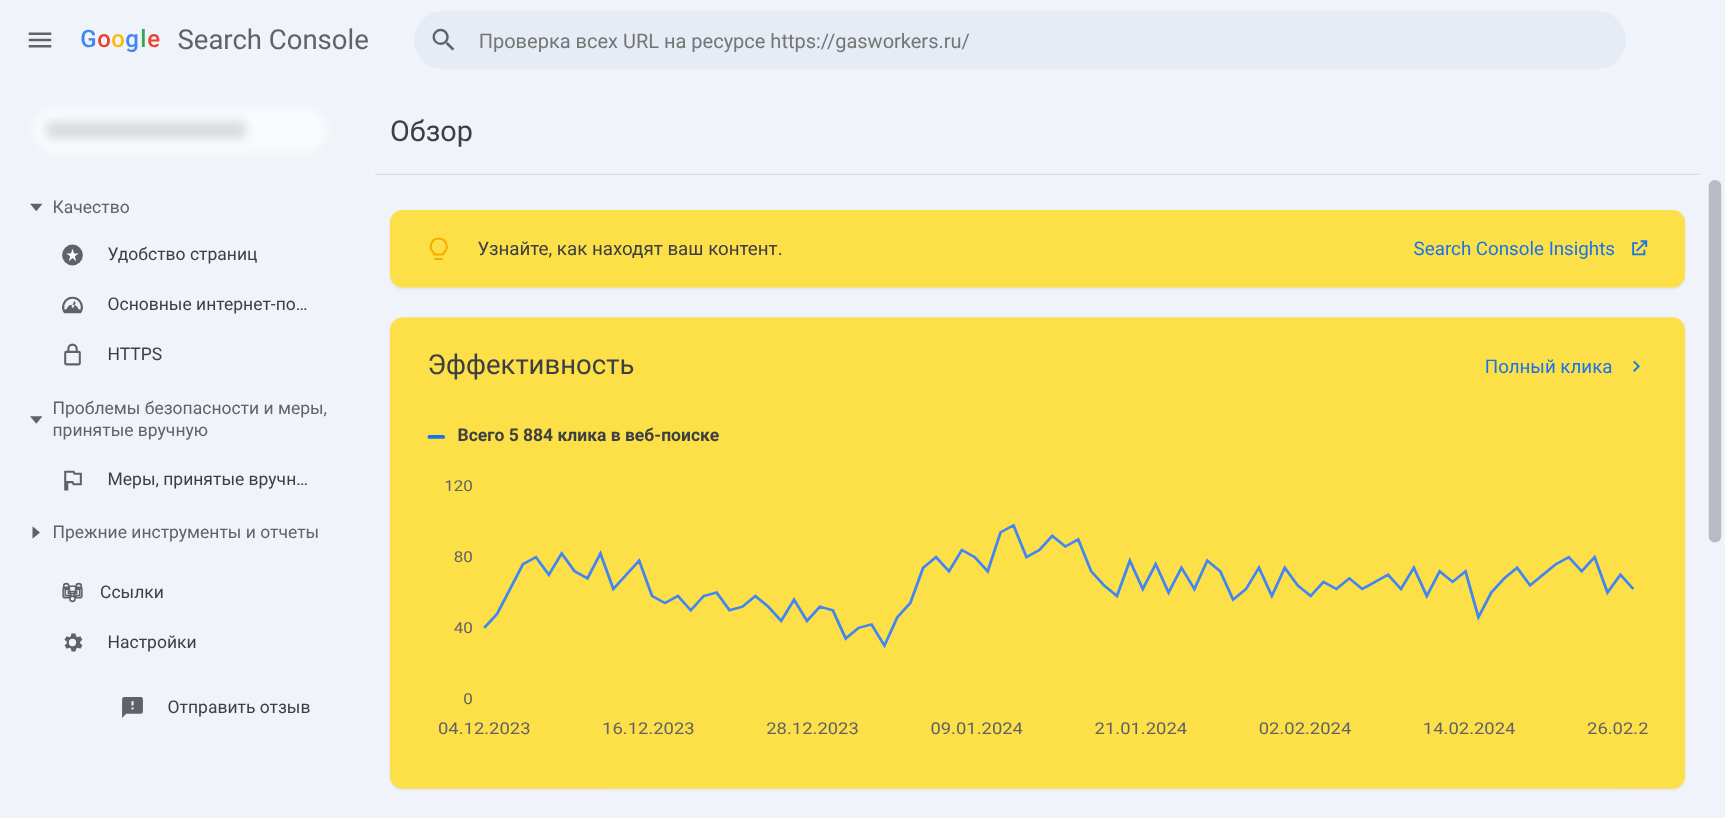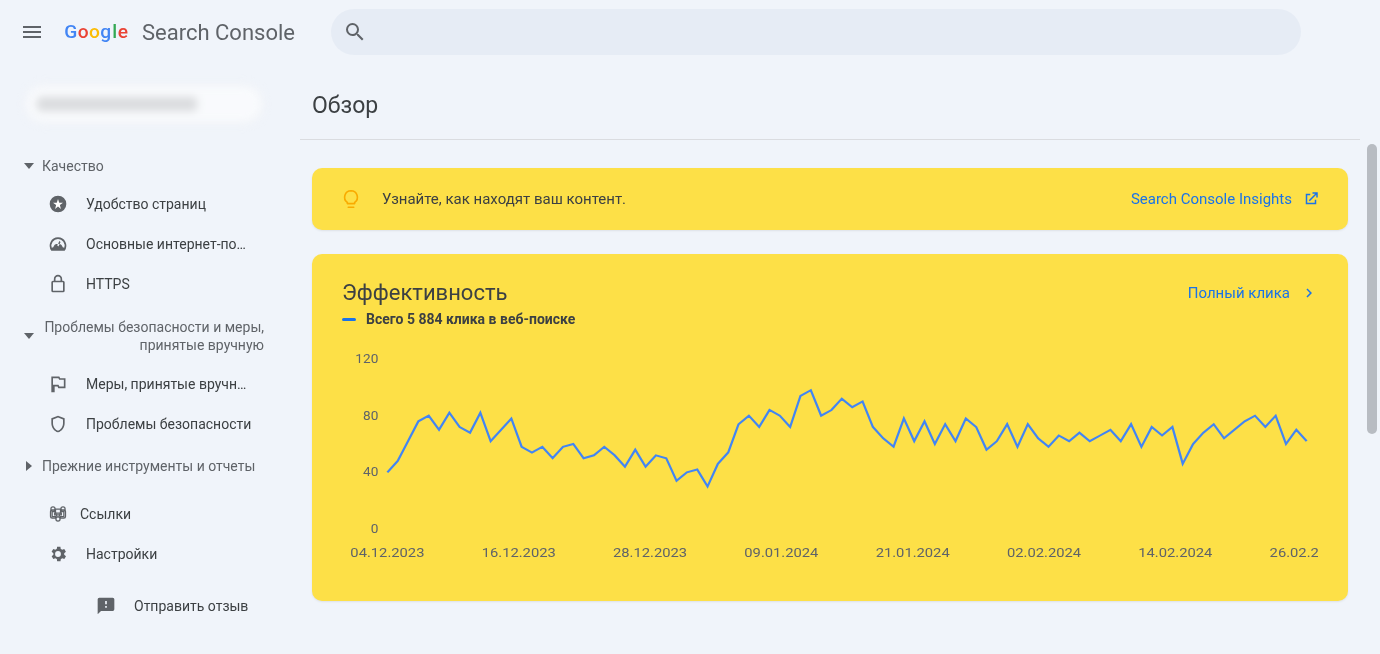--- a/index.html
+++ b/index.html
@@ -11,39 +11,39 @@
 .logo-wrap { display: flex; align-items: center; gap: 4px; margin-right: 28px; }
 .logo-text { font-size: 22px; color: #5f6368; font-weight: 400; }
 .search-bar { flex: 1; max-width: 970px; height: 46px; background: #e6ecf5; border-radius: 24px; display: flex; align-items: center; padding: 0 12px; }
 .search-bar svg { width: 24px; height: 24px; fill: #5f6368; margin-right: 16px; }
 .search-input { flex: 1; border: none; background: transparent; font-size: 16px; color: #5f6368; outline: none; }
 .body-wrap { display: flex; flex: 1; overflow: hidden; }
 .sidebar { width: 280px; padding: 12px 0 0 0; overflow-y: auto; }
 .property-selector { margin: 8px 16px 24px 24px; height: 40px; background: #fff; border: 1px solid #dadce0; border-radius: 24px; display: flex; align-items: center; padding: 0 12px; filter: blur(4px); opacity: 0.6; }
 .property-selector .blur-content { width: 160px; height: 14px; background: #ccc; border-radius: 4px; }
 .sidebar-section { margin-bottom: 4px; }
-.section-header { display: flex; align-items: center; padding: 10px 16px 10px 24px; cursor: pointer; color: #5f6368; font-size: 14px; gap: 8px; text-align: right; }
+.section-header { display: flex; align-items: center; padding: 10px 16px 10px 24px; cursor: pointer; color: #5f6368; font-size: 14px; gap: 8px; }
 .section-header .caret { width: 10px; height: 10px; display: flex; align-items: center; justify-content: center; }
 .section-header .caret svg { width: 10px; height: 10px; fill: #5f6368; }
 .nav-item { display: flex; align-items: center; padding: 10px 16px 10px 48px; cursor: pointer; color: #3c4043; font-size: 14px; gap: 18px; border-radius: 0 24px 24px 0; margin-right: 8px; height: 40px; }
 .nav-item .icon { width: 20px; height: 20px; display: flex; align-items: center; justify-content: center; }
 .nav-item .icon svg { width: 20px; height: 20px; fill: #5f6368; }
 .nav-item .label { overflow: hidden; text-overflow: ellipsis; white-space: nowrap; }
 .main { flex: 1; overflow-y: auto; padding: 0 20px 0 20px; position: relative; }
 .page-title { font-size: 23px; color: #3c4043; padding: 28px 12px 20px 12px; }
 .divider { height: 1px; background: #dadce0; margin-bottom: 28px; }
 .card { background: #fde047; border-radius: 10px; margin: 0 12px 24px 12px; box-shadow: 0 1px 2px rgba(60,64,67,0.1); }
 .insights-card { display: flex; align-items: center; padding: 20px 28px; gap: 20px; }
 .insights-card .bulb { width: 22px; height: 22px; }
 .insights-card .bulb svg { width: 22px; height: 22px; fill: none; stroke: #f9ab00; stroke-width: 2; }
 .insights-text { flex: 1; font-size: 15px; color: #3c4043; }
 .insights-link { display: flex; align-items: center; gap: 10px; color: #1a73e8; font-size: 15px; cursor: pointer; }
 .insights-link svg { width: 18px; height: 18px; fill: #1a73e8; }
 .perf-card { padding: 26px 30px 32px 30px; }
-.perf-head { display: flex; align-items: center; justify-content: space-between; margin-bottom: 6px; }
+.perf-head { display: flex; align-items: center; justify-content: space-between; margin-bottom: 36px; }
 .perf-title { font-size: 22px; color: #3c4043; }
 .full-report { display: flex; align-items: center; gap: 10px; color: #1a73e8; font-size: 15px; cursor: pointer; }
 .full-report svg { width: 18px; height: 18px; fill: #1a73e8; }
 .legend { display: flex; align-items: center; gap: 10px; margin-bottom: 22px; font-size: 14px; color: #3c4043; font-weight: bold; }
 .legend-swatch { width: 14px; height: 3px; background: #1a73e8; border-radius: 2px; }
 .chart { position: relative; height: 220px; }
 .chart svg { width: 100%; height: 100%; }
 .y-label { font-size: 12px; fill: #5f6368; }
 .x-label { font-size: 13px; fill: #5f6368; }
 .chart-line { fill: none; stroke: #4285f4; stroke-width: 2; }
@@ -69,20 +69,21 @@
         <text x="45" y="22" font-size="24" font-weight="500" fill="#4285F4">g</text>
         <text x="60" y="22" font-size="24" font-weight="500" fill="#34A853">l</text>
         <text x="67" y="22" font-size="24" font-weight="500" fill="#EA4335">e</text>
       </svg>
       <span class="logo-text">Search Console</span>
     </div>
     <div class="search-bar">
       <svg viewBox="0 0 24 24">
           <path d="M15.5 14h-.79l-.28-.27A6.471 6.471 0 0016 9.5 6.5 6.5 0 109.5 16c1.61 0 3.09-.59 4.23-1.57l.27.28v.79l5 4.99L20.49 19l-4.99-5zm-6 0C7.01 14 5 11.99 5 9.5S7.01 5 9.5 5 14 7.01 14 9.5 11.99 14 9.5 14z"></path>
         </svg>
+      <input class="search-input" placeholder="Проверка всех URL на ресурсе https://gasworkers.ru/" style="">
     </div>
   </div>
 
   <div class="body-wrap">
     <div class="sidebar">
       <div class="property-selector">
         <div class="blur-content"></div>
       </div>
 
       <div class="sidebar-section">
@@ -130,28 +131,20 @@
             </span>
           <span style="line-height:1.3;">Проблемы безопасности и меры, принятые вручную</span>
         </div>
         <div class="nav-item">
           <span class="icon">
               <svg viewBox="0 0 24 24">
                 <path d="M14 6l-1-2H5v17h2v-7h5l1 2h7V6h-6z" fill="none" stroke="#5f6368" stroke-width="2"></path>
               </svg>
             </span>
           <span class="label">Меры, принятые вручн…</span>
-        </div>
-        <div class="nav-item">
-          <span class="icon">
-              <svg viewBox="0 0 24 24">
-                <path d="M12 2L4 5v6c0 5 3.4 9.7 8 11 4.6-1.3 8-6 8-11V5l-8-3zm0 2.2l6 2.3v4.5c0 4-2.6 7.8-6 9-3.4-1.2-6-5-6-9V6.5l6-2.3z"></path>
-              </svg>
-            </span>
-          <span class="label">Проблемы безопасности</span>
         </div>
       </div>
 
       <div class="sidebar-section">
         <div class="section-header">
           <span class="caret">
               <svg viewBox="0 0 10 10">
                 <path d="M2 0 L8 5 L2 10 Z"></path>
               </svg>
             </span>

